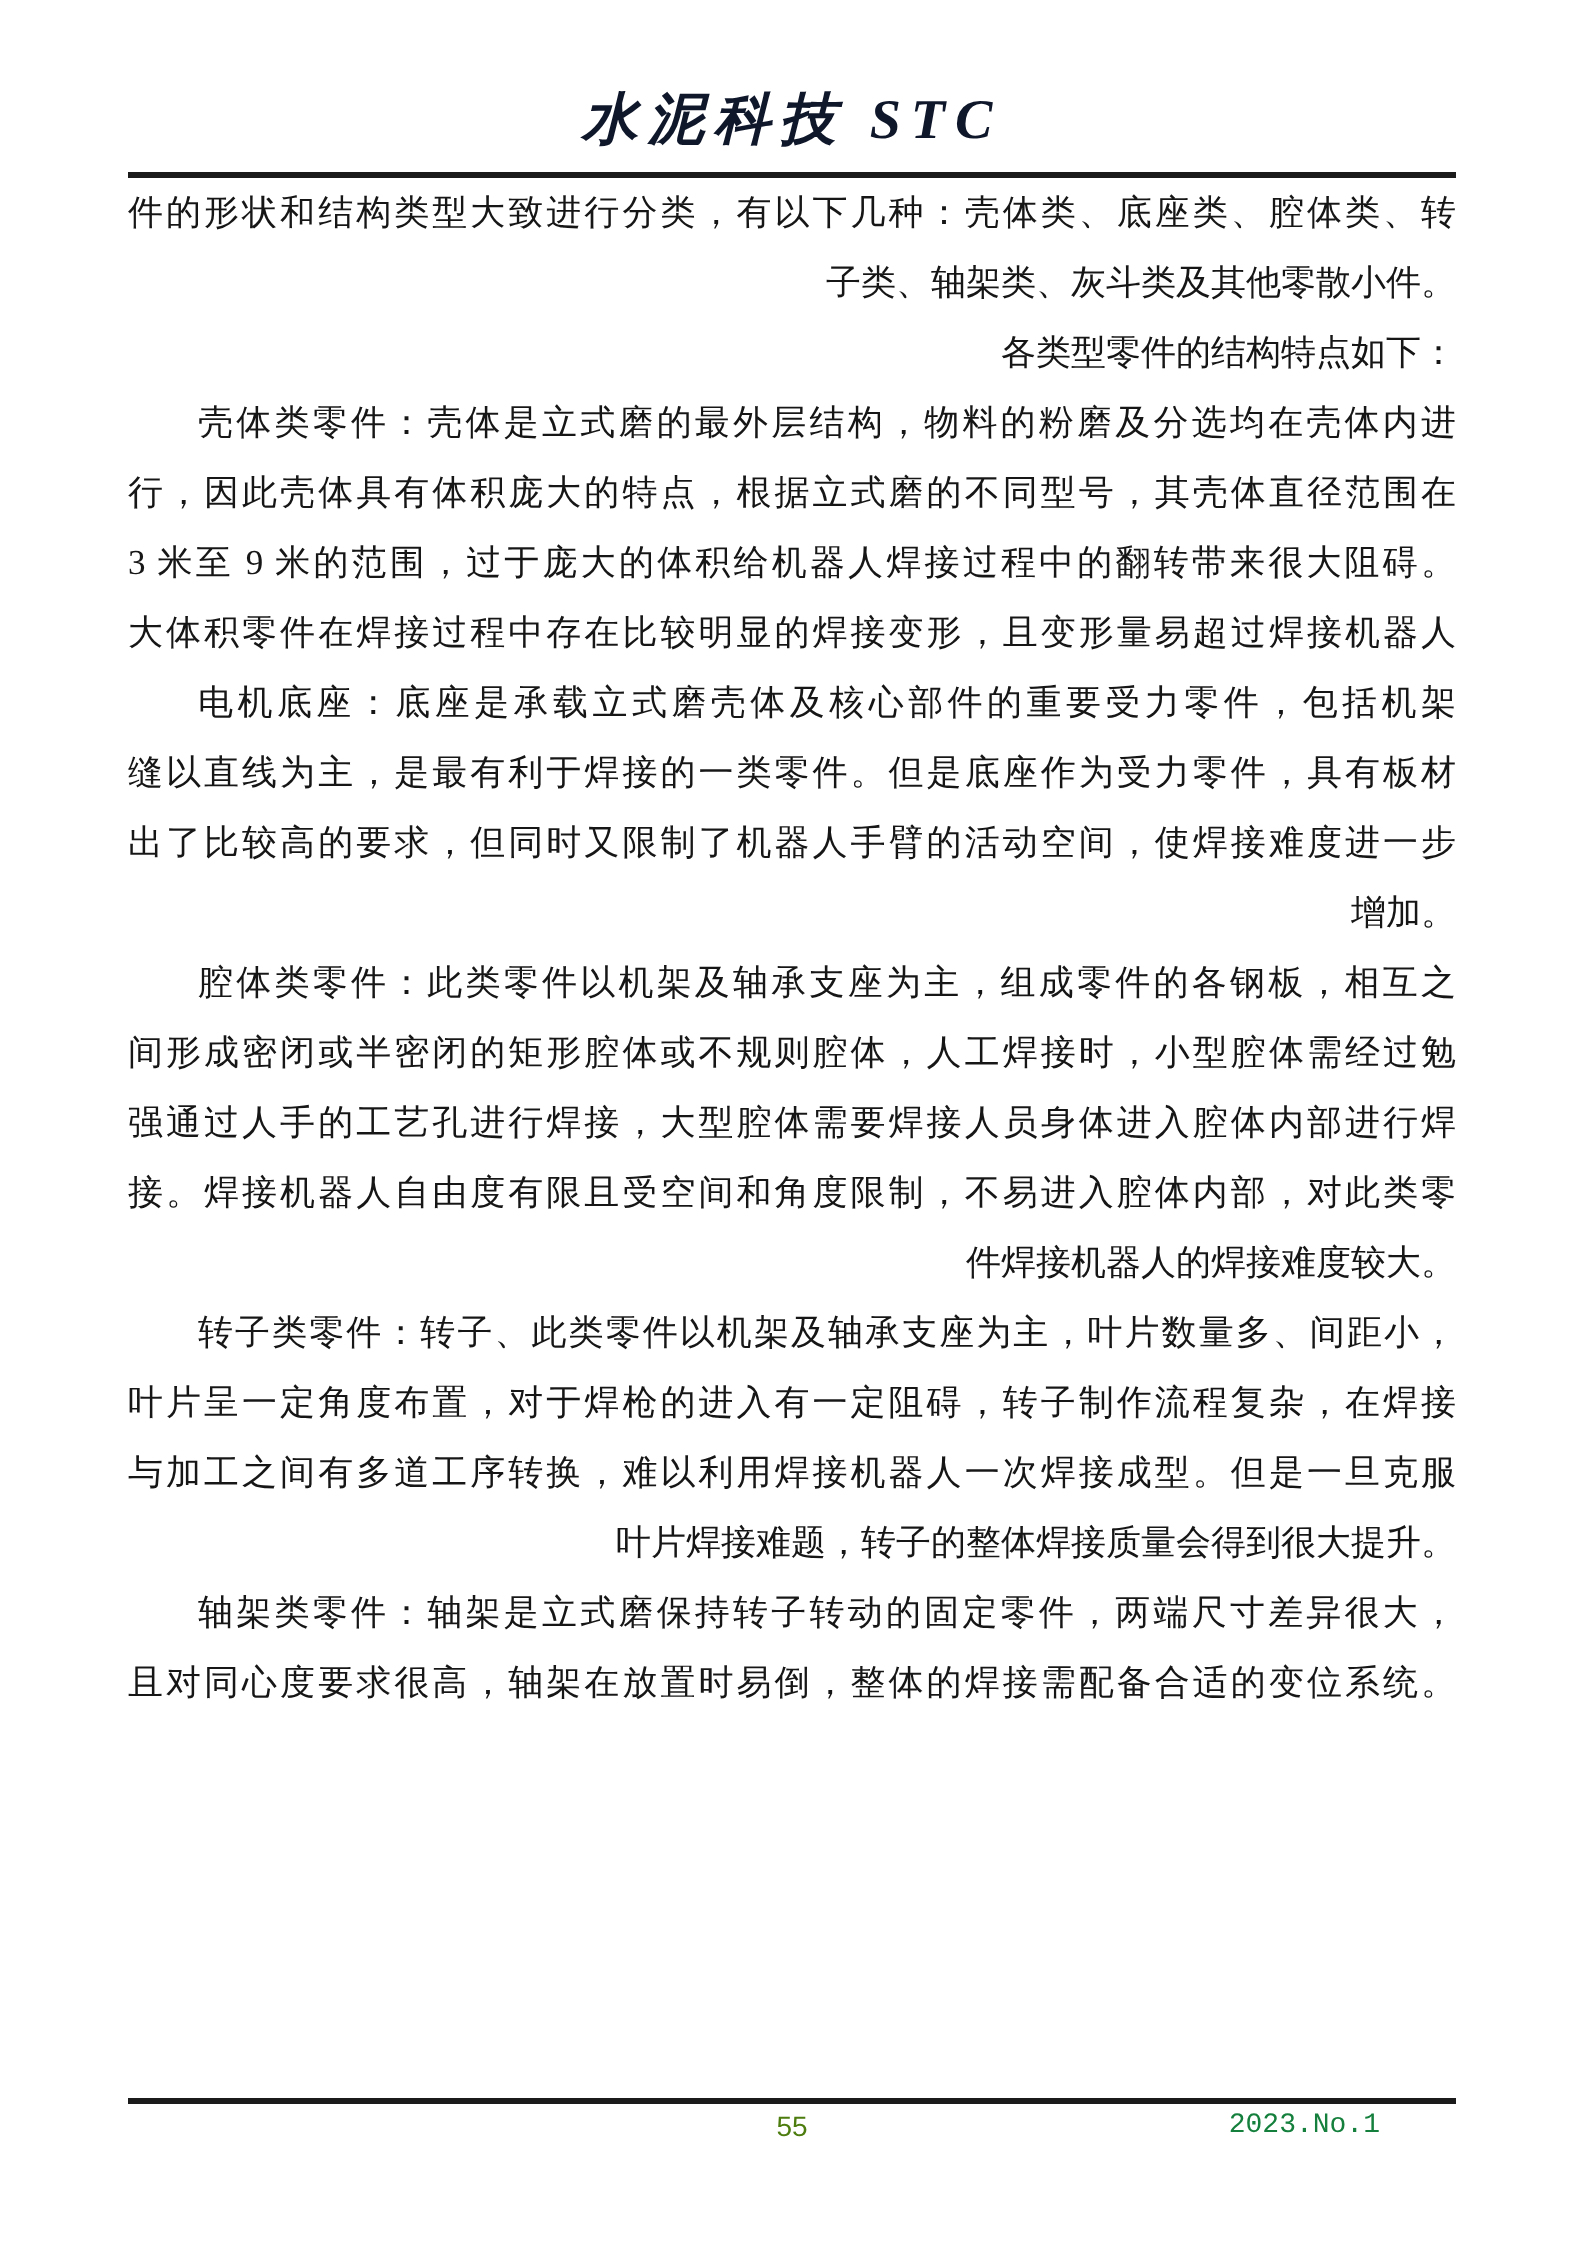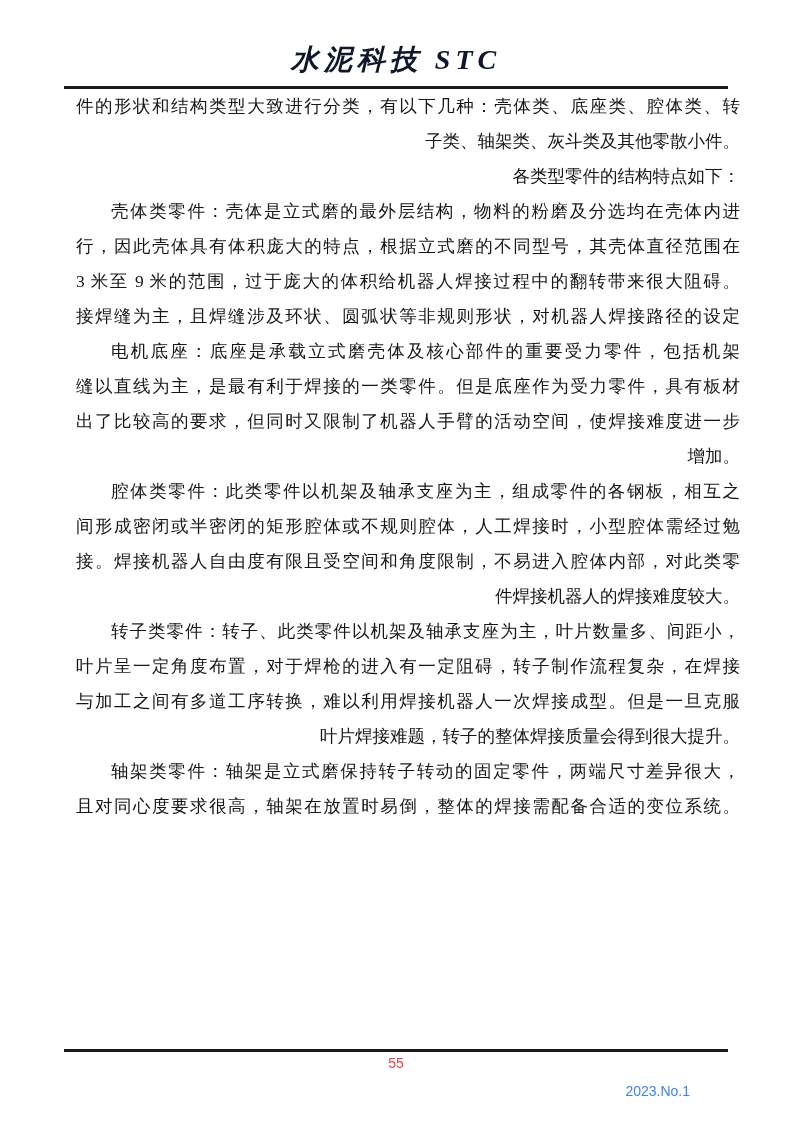--- a/index.html
+++ b/index.html
@@ -28,21 +28,21 @@
   .header-rule {
     position: absolute;
     left: 64px;
     top: 86px;
     width: 664px;
     height: 2.5px;
     background: #1b1b1b;
   }
   .body-text {
     position: absolute;
-    left: 76px;
+    left: 64px;
     top: 89px;
     width: 664px;
     font-family: "Liberation Serif", "DejaVu Serif", serif;
     font-size: 17.5px;
     color: #161616;
   }
   .line {
     height: 35px;
     line-height: 35px;
     text-align: right;
@@ -64,53 +64,53 @@
     background: #1b1b1b;
   }
   .footer-page {
     position: absolute;
     left: 64px;
     top: 1055px;
     width: 664px;
     text-align: center;
     font-family: "Liberation Sans", "DejaVu Sans", sans-serif;
     font-size: 14px;
-    color: #ef4444;
+    color: #4d7c0f;
   }
   .footer-issue {
     position: absolute;
     top: 1055px;
     right: 103px;
-    font-family: Liberation Sans, sans-serif;
+    font-family: Liberation Mono, monospace;
     font-size: 14px;
-    color: #3b82f6;
-    margin-top: 28px;
+    color: #15803d;
   }
 </style>
 </head>
 <body>
 
 <div class="page">
   <div class="header-title">水泥科技 STC</div>
   <div class="header-rule"></div>
 
   <div class="body-text">
       <div class="line fill">件的形状和结构类型大致进行分类，有以下几种：壳体类、底座类、腔体类、转</div>
       <div class="line">子类、轴架类、灰斗类及其他零散小件。</div>
       <div class="line indent">各类型零件的结构特点如下：</div>
       <div class="line indent fill">壳体类零件：壳体是立式磨的最外层结构，物料的粉磨及分选均在壳体内进</div>
       <div class="line fill">行，因此壳体具有体积庞大的特点，根据立式磨的不同型号，其壳体直径范围在</div>
       <div class="line fill">3 米至 9 米的范围，过于庞大的体积给机器人焊接过程中的翻转带来很大阻碍。</div>
-      <div class="line fill">接焊缝为主，且焊缝涉及环状、圆弧状等非规则形状，对机器人焊接路径的设定</div>
+      <div class="line fill">大体积零件在焊接过程中存在比较明显的焊接变形，且变形量易超过焊接机器人</div>
       <div class="line indent fill">电机底座：底座是承载立式磨壳体及核心部件的重要受力零件，包括机架</div>
       <div class="line fill">缝以直线为主，是最有利于焊接的一类零件。但是底座作为受力零件，具有板材</div>
       <div class="line fill">出了比较高的要求，但同时又限制了机器人手臂的活动空间，使焊接难度进一步</div>
       <div class="line">增加。</div>
       <div class="line indent fill">腔体类零件：此类零件以机架及轴承支座为主，组成零件的各钢板，相互之</div>
       <div class="line fill">间形成密闭或半密闭的矩形腔体或不规则腔体，人工焊接时，小型腔体需经过勉</div>
+      <div class="line fill">强通过人手的工艺孔进行焊接，大型腔体需要焊接人员身体进入腔体内部进行焊</div>
       <div class="line fill">接。焊接机器人自由度有限且受空间和角度限制，不易进入腔体内部，对此类零</div>
       <div class="line">件焊接机器人的焊接难度较大。</div>
       <div class="line indent fill">转子类零件：转子、此类零件以机架及轴承支座为主，叶片数量多、间距小，</div>
       <div class="line fill">叶片呈一定角度布置，对于焊枪的进入有一定阻碍，转子制作流程复杂，在焊接</div>
       <div class="line fill">与加工之间有多道工序转换，难以利用焊接机器人一次焊接成型。但是一旦克服</div>
       <div class="line">叶片焊接难题，转子的整体焊接质量会得到很大提升。</div>
       <div class="line indent fill">轴架类零件：轴架是立式磨保持转子转动的固定零件，两端尺寸差异很大，</div>
       <div class="line fill">且对同心度要求很高，轴架在放置时易倒，整体的焊接需配备合适的变位系统。</div>
     </div>
 

